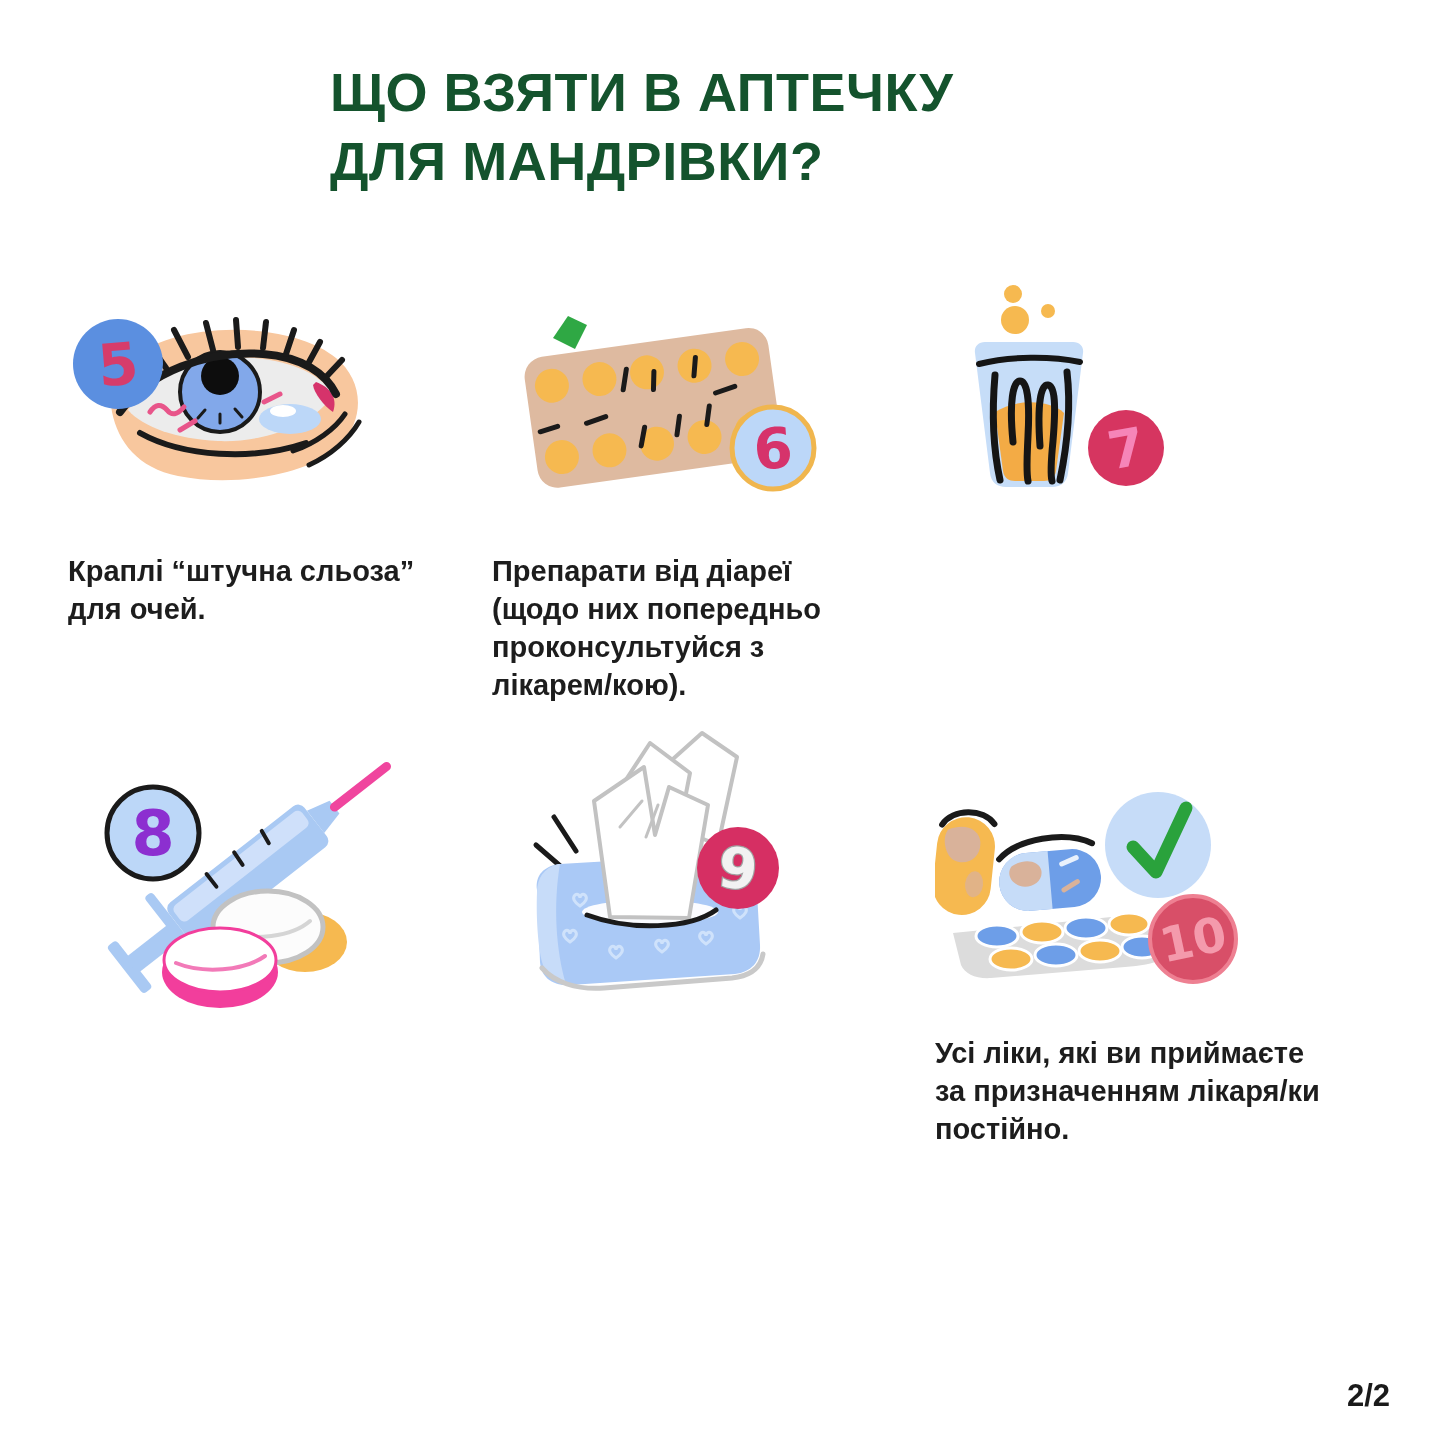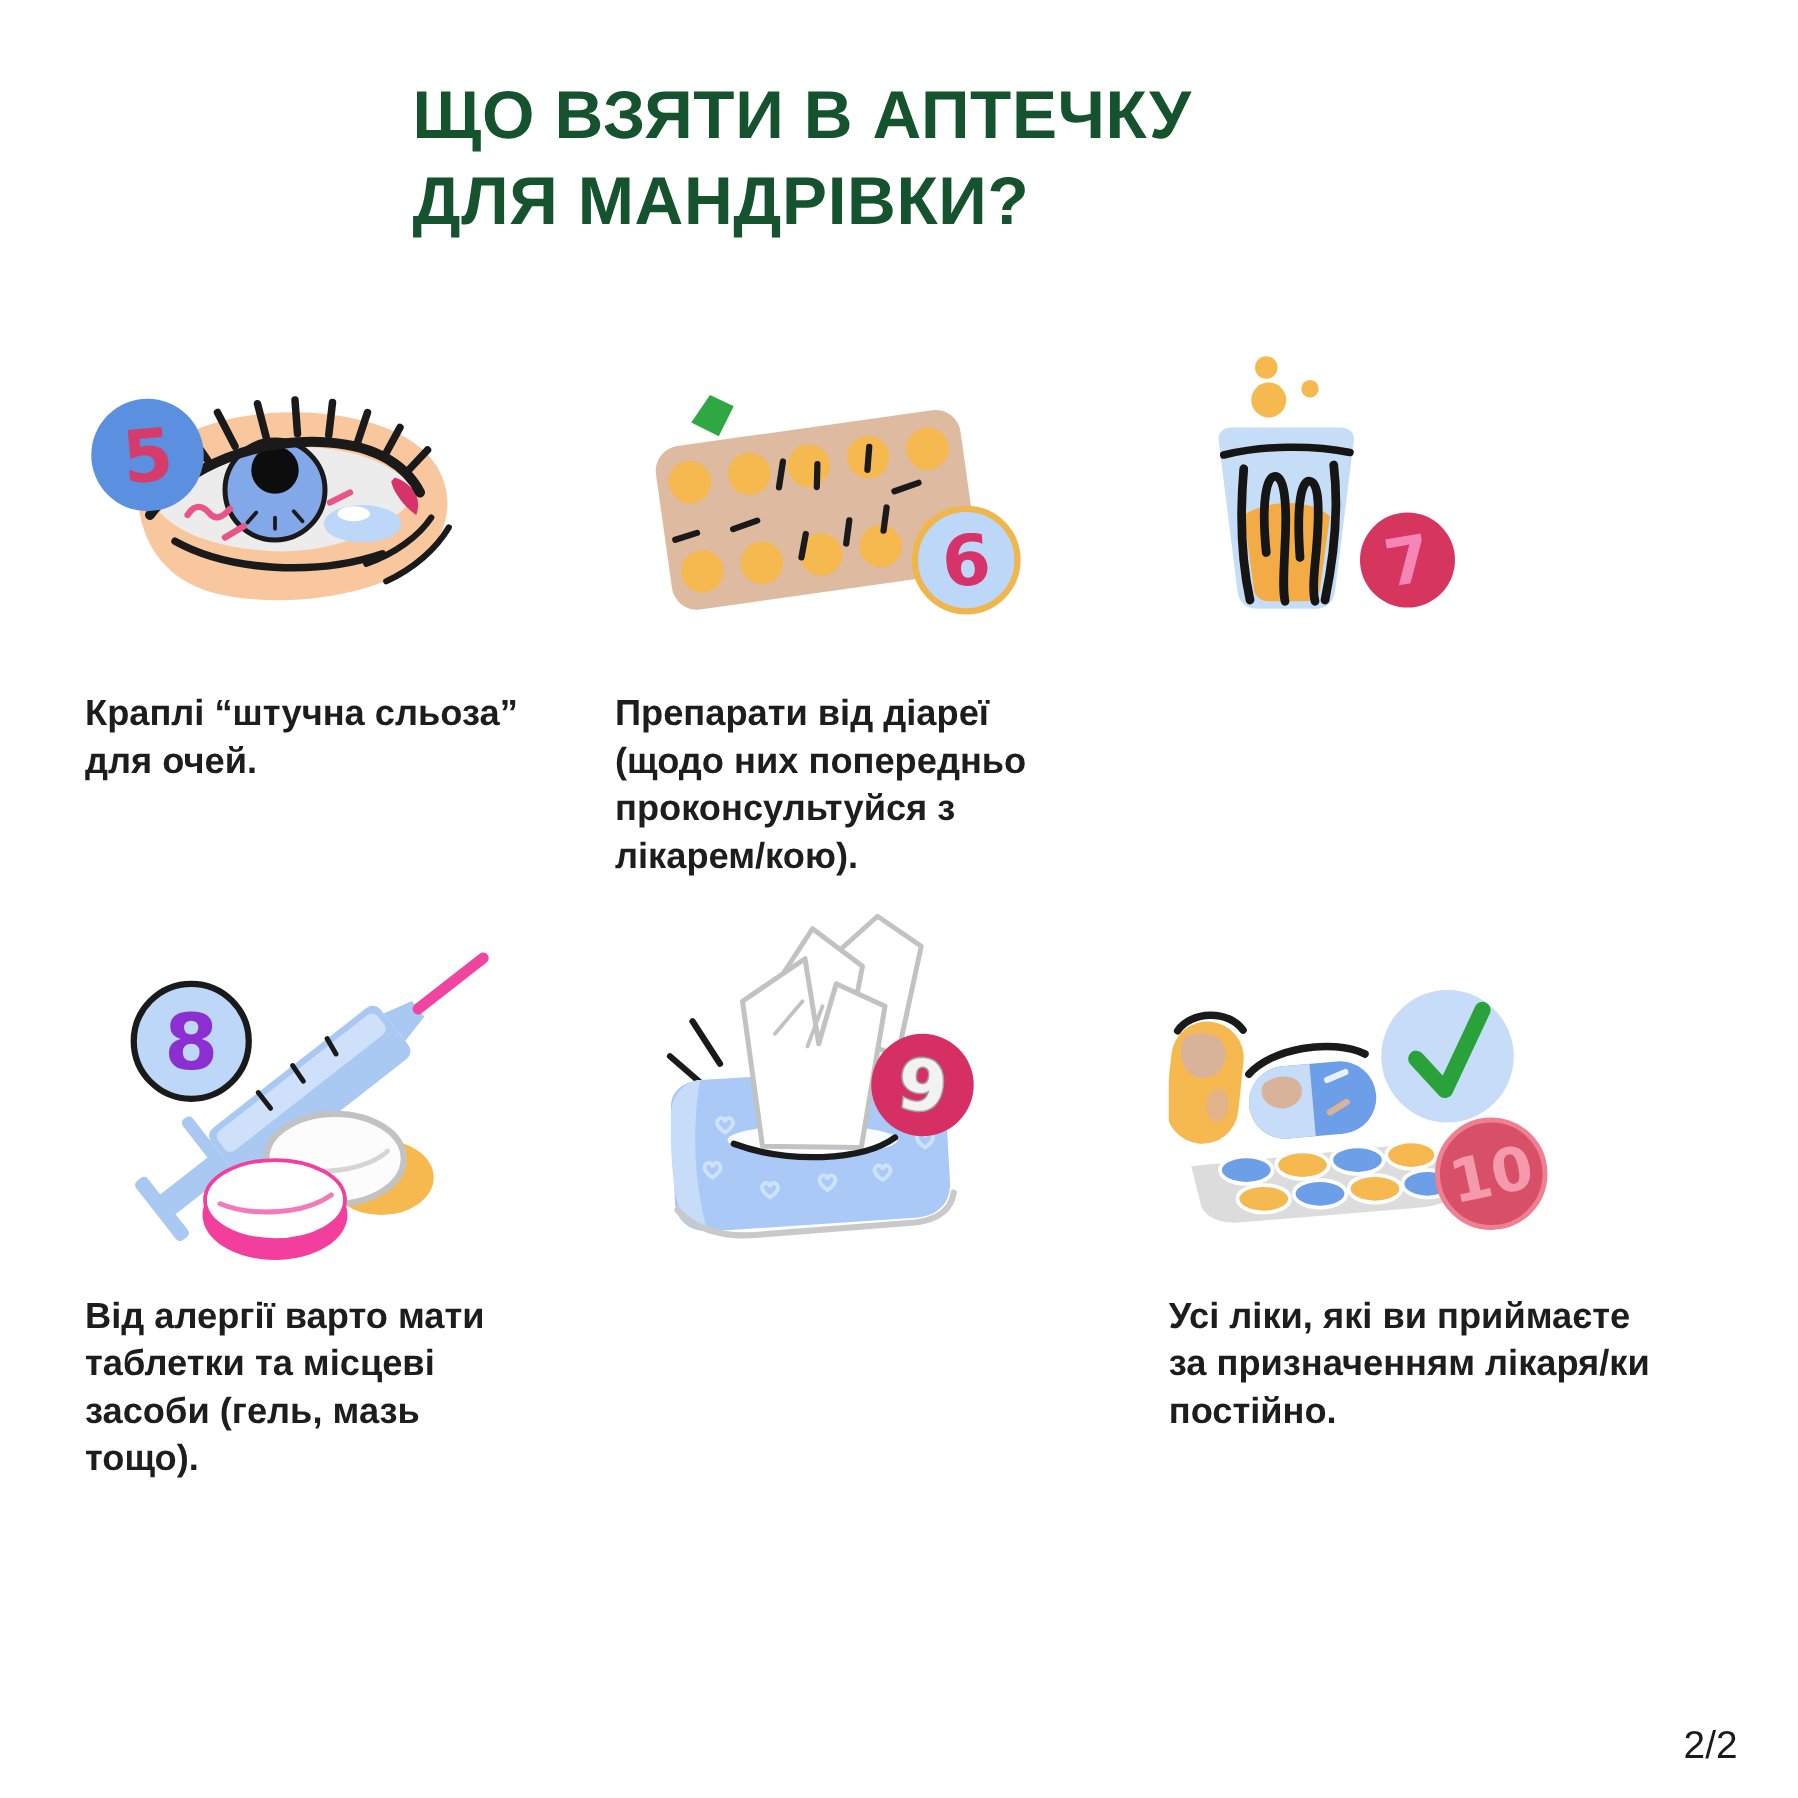--- a/index.html
+++ b/index.html
@@ -19,21 +19,21 @@
     line-height:69px; letter-spacing:0.5px; color:#14532d; white-space:pre-line;
   }
   .item { position:absolute; width:420px; }
   .illo svg { display:block; }
   .caption {
     font-size:29px; font-weight:700; line-height:38px; color:#1d1d1d;
     white-space:pre-line; margin-top:14px;
   }
   .badge-num { font-family:"DejaVu Sans", sans-serif; font-weight:bold; }
   .page-num {
-    position:absolute; right:48px; top:1378px; font-size:31px; font-weight:400; color:#1a1a1a;
+    position:absolute; right:48px; top:1378px; font-size:31px; font-weight:700; color:#1a1a1a;
   }
 </style>
 </head>
 <body>
 
 <div class="stage">
 
 
   <h1 class="title">ЩО ВЗЯТИ В АПТЕЧКУ
 ДЛЯ МАНДРІВКИ?</h1>
@@ -171,24 +171,20 @@
           <ellipse cx="152" cy="267" rx="58" ry="36" fill="#f23e9c"></ellipse>
           <ellipse cx="152" cy="255" rx="56" ry="32" fill="#ffffff" stroke="#f23e9c" stroke-width="3"></ellipse>
           <path d="M108,258 C135,269 176,266 197,251" stroke="#f27ab8" stroke-width="4" fill="none" stroke-linecap="round"></path>
         </g>
         <g>
           <circle cx="85" cy="128" r="46" fill="#bcd7f8" stroke="#1a1a1a" stroke-width="5"></circle>
           <text class="badge-num" x="85" y="128" dy="0.36em" text-anchor="middle" font-size="62" fill="#8c2fd0">8</text>
         </g>
       </svg>
     </div>
-    <p class="caption">Від алергії варто мати
-таблетки та місцеві
-засоби (гель, мазь
-тощо).</p>
   </section>
 
   <section class="item" style="left:492px;top:705px;">
     <div class="illo">
       <svg width="400" height="315" viewBox="0 0 400 315">
         <g>
           <g stroke="#1a1a1a" stroke-width="5" stroke-linecap="round">
             <line x1="62" y1="112" x2="84" y2="146"></line>
               <line x1="44" y1="140" x2="74" y2="166"></line>
           </g>

